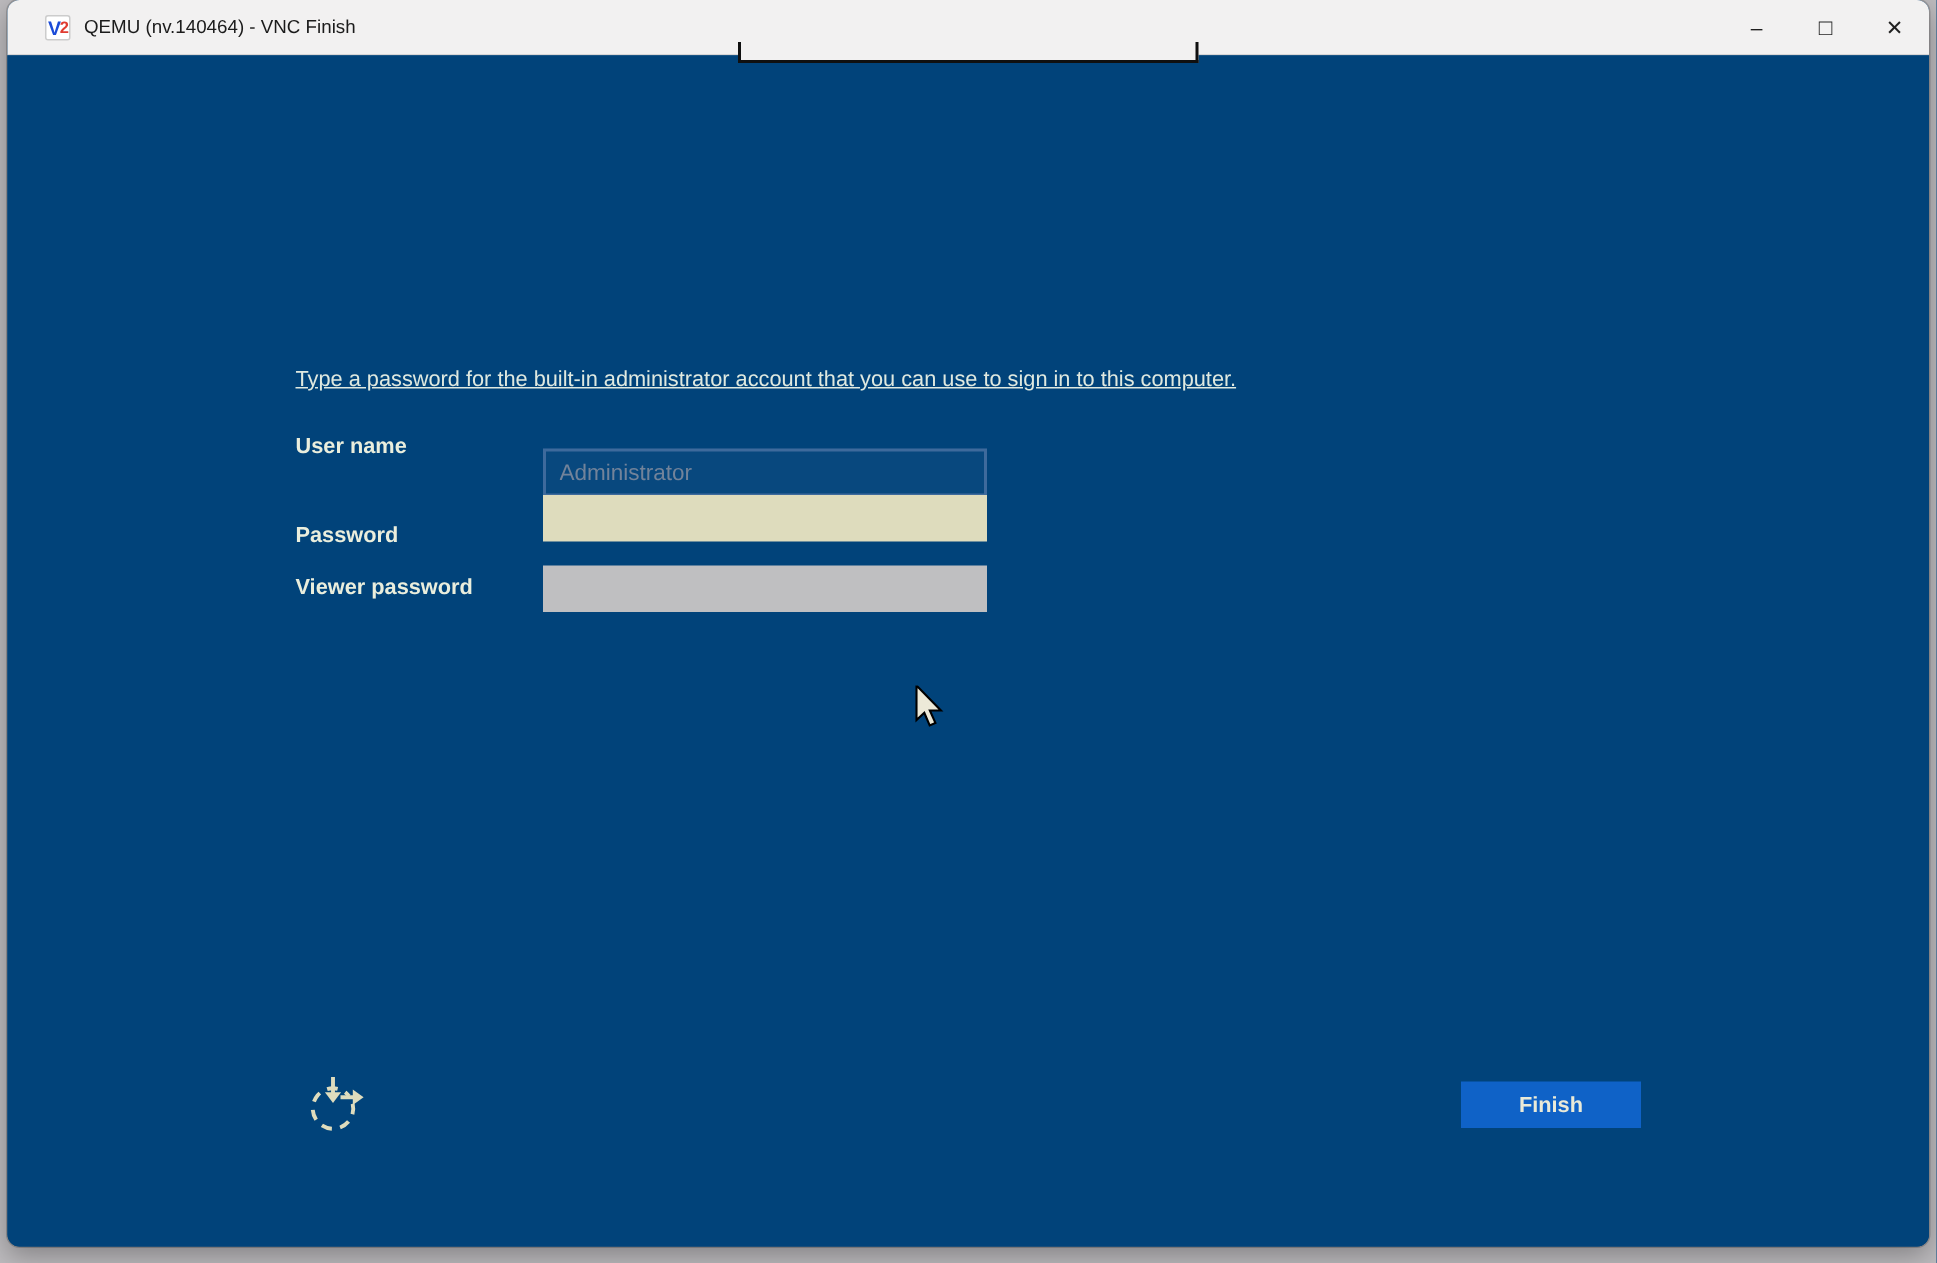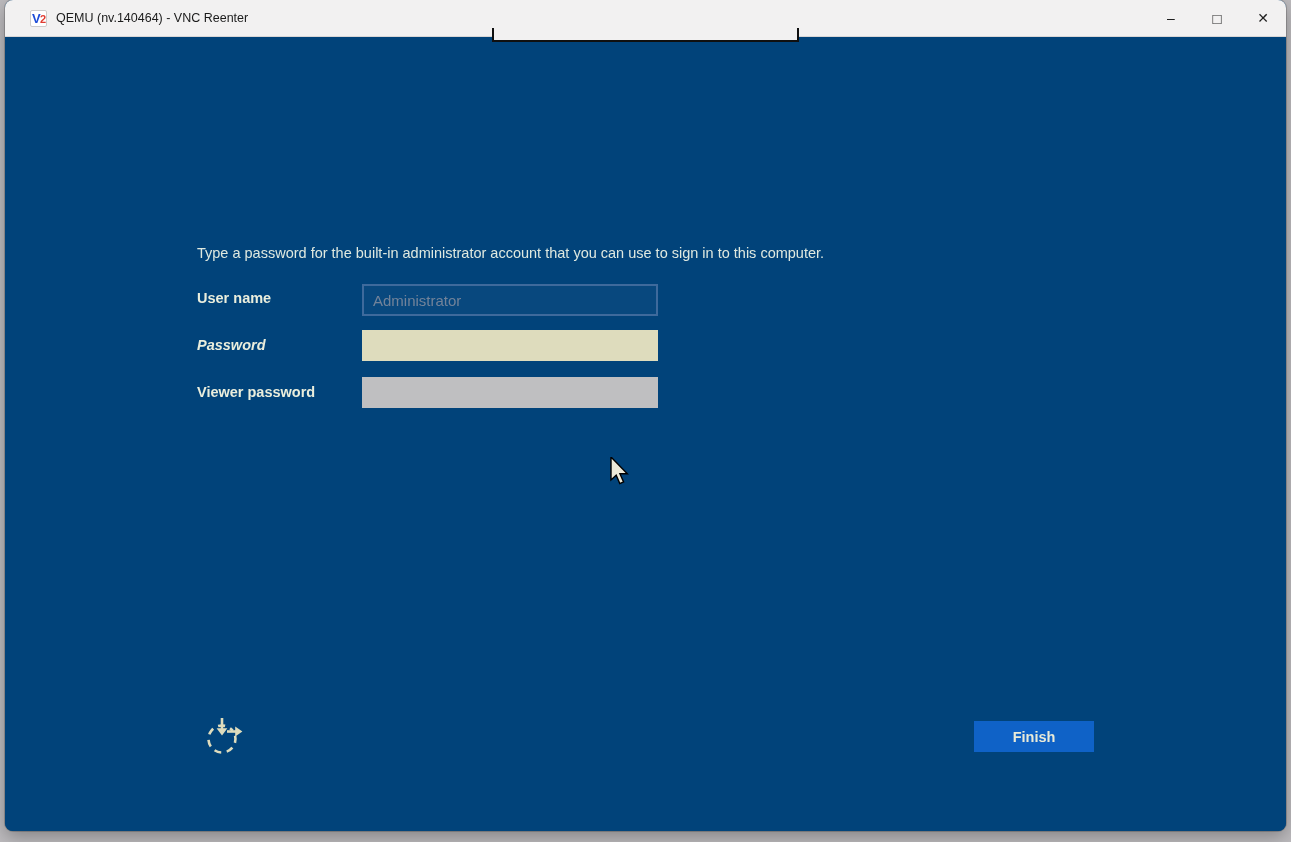--- a/index.html
+++ b/index.html
@@ -79,60 +79,61 @@
     letter-spacing: 0.2px;
     color: var(--heading-text, #e6efe7);
     white-space: nowrap;
   }
   .oobe-subtitle {
     position: absolute;
     left: 192px; top: 208px;
     font-size: 14.5px;
     color: var(--body-text, #dfe9e0);
     white-space: nowrap;
+    text-decoration: underline;
   }
   .field-label {
     position: absolute;
     left: 192px;
     font-size: 14.5px;
     font-weight: bold;
     color: var(--label-text, #eaeedd);
     white-space: nowrap;
   }
   .field-input {
     position: absolute;
     left: 357px;
     width: 296px;
     height: 31px;
     font-family: "Liberation Sans", sans-serif;
     font-size: 15px;
     padding: 0 9px;
     outline: none;
   }
   .input-username {
-    top: 247px; height: 32px;
+    top: 262px; height: 32px;
     background: rgba(255,255,255,0.03);
     border: 2px solid var(--username-border, #3e6a9c);
     color: #c9d3de;
   }
   .input-username::placeholder { color: var(--placeholder-text, #72839a); opacity: 1; }
   .input-password {
     top: 293px;
     background: var(--password-field-bg, #dedcbd);
     border: none;
     color: #222;
   }
   .input-reenter {
     top: 340px;
     background: var(--reenter-field-bg, #bfbfc1);
     border: none;
     color: #222;
   }
   .label-username { top: 253px; }
-  .label-password { top: 300px; font-style: italic; }
+  .label-password { top: 312px; }
   .label-reenter  { top: 347px; }
   .ease-access-btn {
     position: absolute;
     left: 196px; top: 676px;
     width: 46px; height: 46px;
     background: transparent;
     border: none;
     padding: 0;
     cursor: default;
   }
@@ -160,21 +161,21 @@
 <body>
 
 <div class="vnc-window">
 
   <div class="titlebar">
     <div class="titlebar-left">
       <div class="vnc-logo">
         <span class="logo-v">V</span>
         <span class="logo-2">2</span>
       </div>
-      <span class="title-text">QEMU (nv.140464) - VNC Reenter</span>
+      <span class="title-text">QEMU (nv.140464) - VNC Finish</span>
     </div>
     <div class="win-controls">
       <div class="win-btn minimize">
         <span>–</span>
       </div>
       <div class="win-btn maximize">
         <span>□</span>
       </div>
       <div class="win-btn close">
         <span>✕</span>

